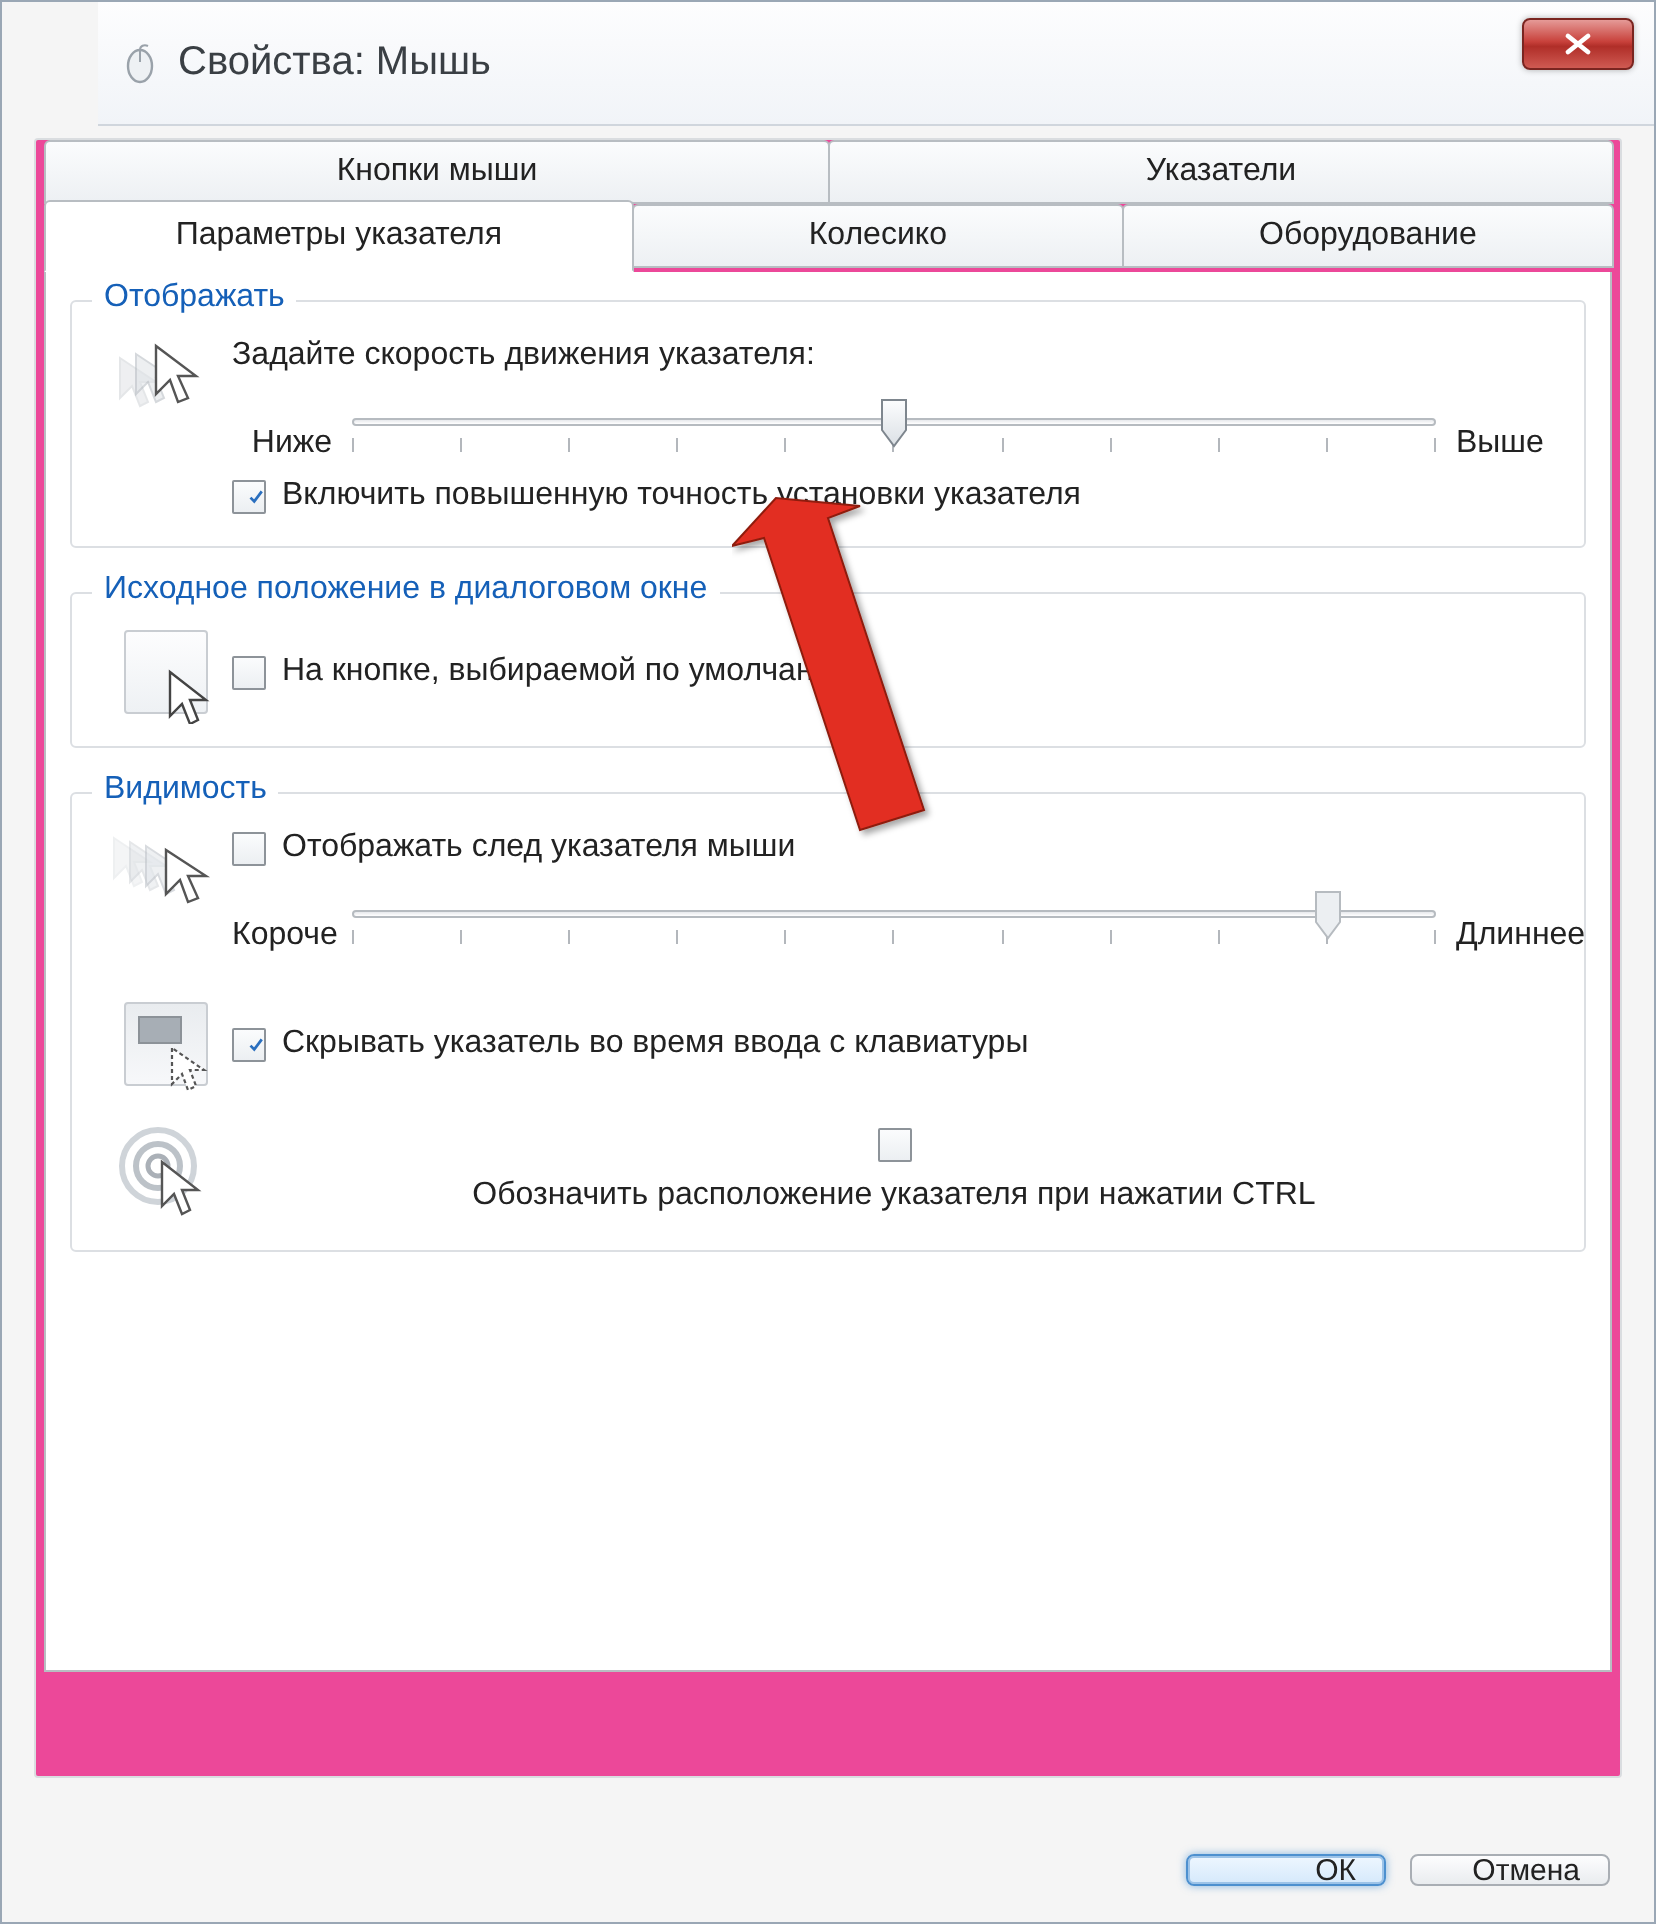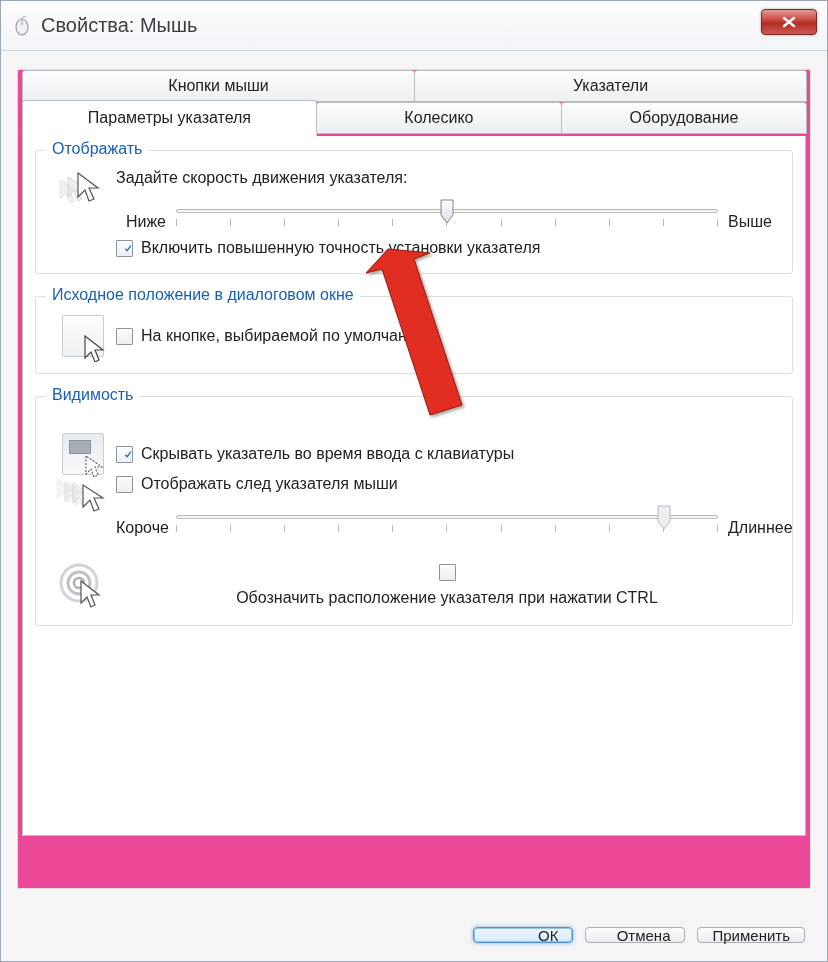--- a/index.html
+++ b/index.html
@@ -15,27 +15,28 @@
     overflow: hidden;
   }
   .window {
     width: 828px;
     height: 962px;
     border: 1px solid #9aa7b5;
     background: #f5f5f5;
     position: relative;
   }
   .titlebar {
-    height: 50px;
+    height: 62px;
     background: linear-gradient(#fdfdfe, #f1f4f8);
     border-bottom: 1px solid #d0d6dd;
     display: flex;
     align-items: center;
     padding: 0 10px;
     position: relative;
+    margin-left: 48px;
   }
   .title-icon {
     width: 22px; height: 22px;
     margin-right: 8px;
     display: flex; align-items: center; justify-content: center;
   }
   .title-text { font-size: 20px; color: #3a3f44; }
   .close-btn {
     position: absolute;
     right: 10px; top: 8px;
@@ -346,41 +347,20 @@
               <span class="checkbox"></span>
               <span class="label">На кнопке, выбираемой по умолчанию</span>
             </div>
           </div>
         </div>
       </div>
 
       <div class="groupbox" style="margin-bottom:0;">
         <div class="legend">Видимость</div>
 
-        <div class="row" style="margin-top:18px;align-items:center;">
-          <div class="icon-col icon-hide">
-            <div class="iconbox" style="background:linear-gradient(#e9ecef,#f7f8fa);">
-              <div style="position:absolute;left:6px;top:6px;width:22px;height:14px;background:#a7aeb5;border:1px solid #8c9298;"></div>
-              <svg width="24" height="24" viewBox="0 0 24 24" style="position:absolute;right:-4px;bottom:-4px;">
-                <path d="M3 2 L3 20 L8 15 L11 23 L15 21 L12 13 L19 13 Z" fill="#fff" stroke="#555" stroke-width="1.1" stroke-dasharray="2 1.5"></path>
-              </svg>
-            </div>
-          </div>
-          <div class="content-col">
-            <div class="check-row" style="margin-top:0;">
-              <span class="checkbox checked">
-                <svg width="13" height="13" viewBox="0 0 13 13">
-                    <path d="M2 7 L5 10 L11 2" fill="none" stroke="#2a6fbf" stroke-width="2.2"></path>
-                  </svg>
-              </span>
-              <span class="label">Скрывать указатель во время ввода с клавиатуры</span>
-            </div>
-          </div>
-        </div>
-
         <div class="row">
           <div class="icon-col icon-trail">
             <svg width="56" height="42" viewBox="0 0 56 42">
               <g opacity=".25">
                   <path d="M2 4 L2 24 L8 18 L12 28 L16 26 L12 16 L20 16 Z" fill="#d5d9de" stroke="#bfc4ca"></path>
                 </g>
               <g opacity=".4">
                   <path d="M10 6 L10 26 L16 20 L20 30 L24 28 L20 18 L28 18 Z" fill="#d9dde2" stroke="#bfc4ca"></path>
                 </g>
               <g opacity=".6">
@@ -416,20 +396,41 @@
                     <path d="M2 1 H14 V16 L8 24 L2 16 Z" fill="#eceff2" stroke="#b6bbc0"></path>
                   </svg>
                 </div>
               </div>
               <span class="end right label disabled">Длиннее</span>
             </div>
           </div>
         </div>
 
         <div class="row" style="margin-top:18px;align-items:center;">
+          <div class="icon-col icon-hide">
+            <div class="iconbox" style="background:linear-gradient(#e9ecef,#f7f8fa);">
+              <div style="position:absolute;left:6px;top:6px;width:22px;height:14px;background:#a7aeb5;border:1px solid #8c9298;"></div>
+              <svg width="24" height="24" viewBox="0 0 24 24" style="position:absolute;right:-4px;bottom:-4px;">
+                <path d="M3 2 L3 20 L8 15 L11 23 L15 21 L12 13 L19 13 Z" fill="#fff" stroke="#555" stroke-width="1.1" stroke-dasharray="2 1.5"></path>
+              </svg>
+            </div>
+          </div>
+          <div class="content-col">
+            <div class="check-row" style="margin-top:0;">
+              <span class="checkbox checked">
+                <svg width="13" height="13" viewBox="0 0 13 13">
+                    <path d="M2 7 L5 10 L11 2" fill="none" stroke="#2a6fbf" stroke-width="2.2"></path>
+                  </svg>
+              </span>
+              <span class="label">Скрывать указатель во время ввода с клавиатуры</span>
+            </div>
+          </div>
+        </div>
+
+        <div class="row" style="margin-top:18px;align-items:center;">
           <div class="icon-col icon-ring">
             <svg width="52" height="48" viewBox="0 0 52 48">
               <circle cx="22" cy="22" r="18" fill="none" stroke="#cfd4d9" stroke-width="3"></circle>
               <circle cx="22" cy="22" r="11" fill="none" stroke="#bcc2c8" stroke-width="3"></circle>
               <circle cx="22" cy="22" r="5" fill="none" stroke="#aab0b7" stroke-width="2.5"></circle>
               <path d="M24 20 L24 42 L30 36 L34 46 L38 44 L34 34 L42 34 Z" fill="#fff" stroke="#555" stroke-width="1.2"></path>
             </svg>
           </div>
           <div class="content-col">
             <div class="check-row" style="margin-top:0;flex-direction:column;">
@@ -443,17 +444,14 @@
     </div>
   </div>
 
   <div class="button-bar">
     <div class="btn primary">
         <span>ОК</span>
       </div>
     <div class="btn">
         <span>Отмена</span>
       </div>
-    <div class="btn">
-        <span>Применить</span>
-      </div>
   </div>
 </div>
 
 </body></html>

